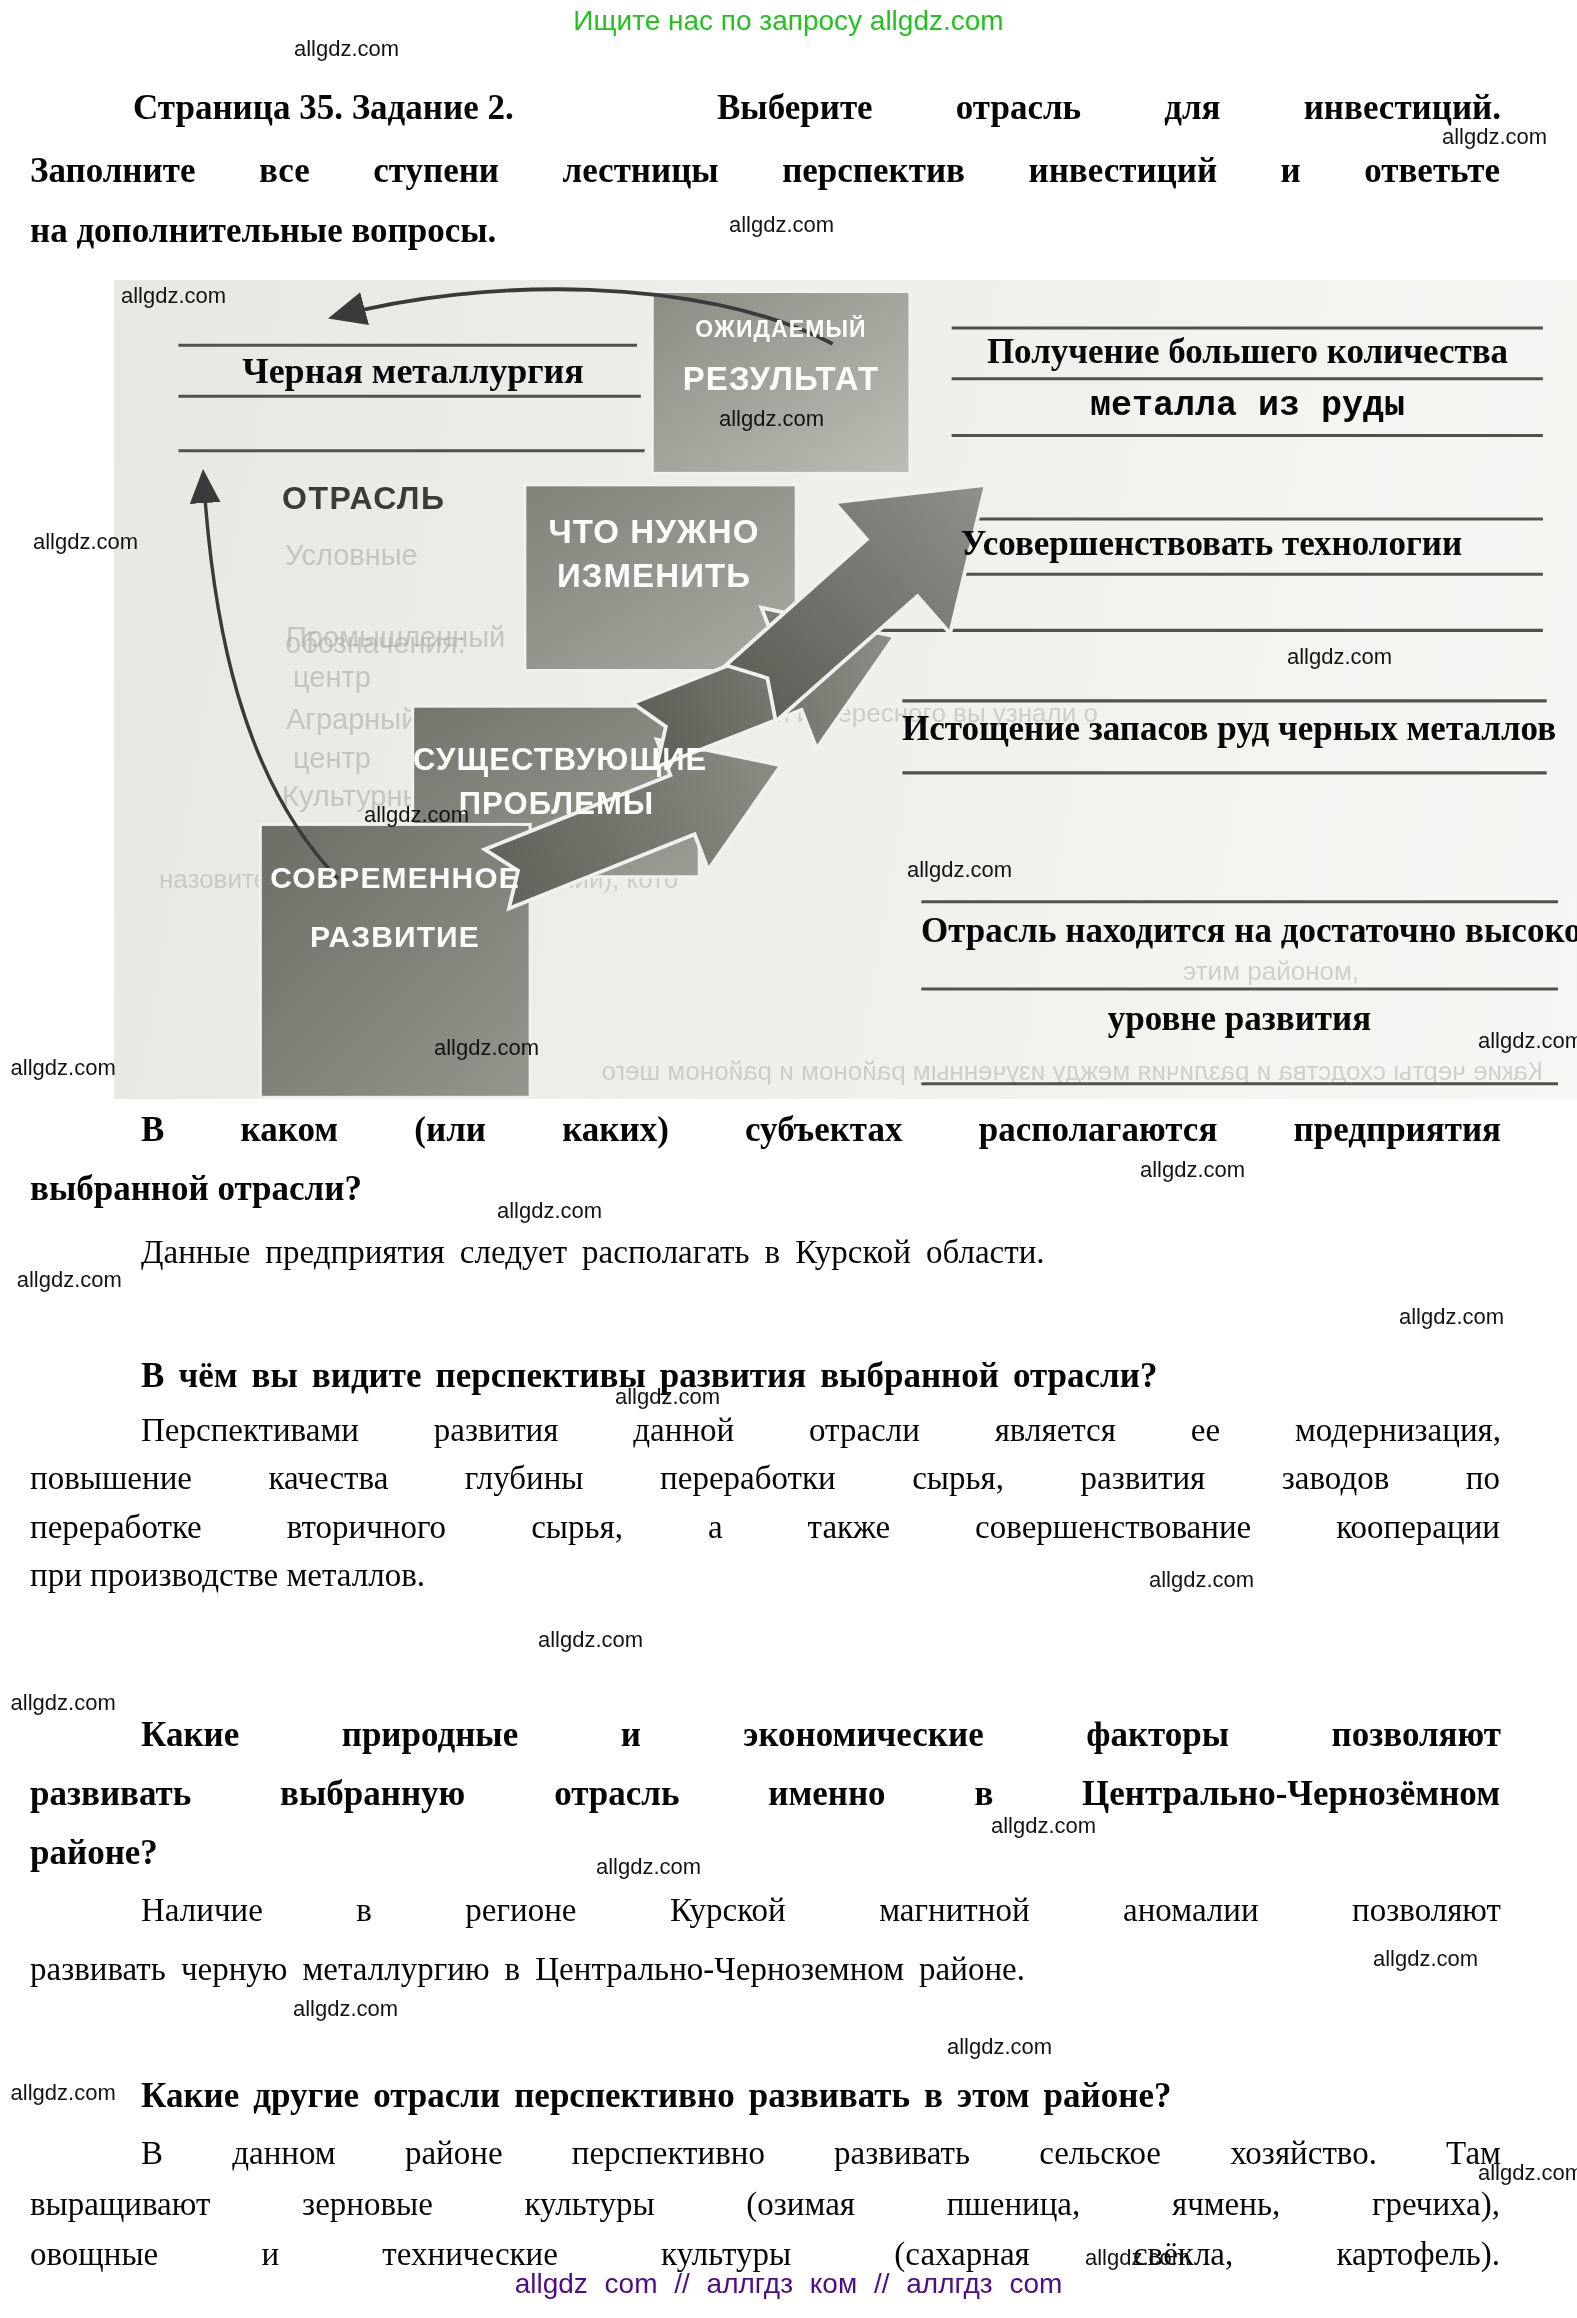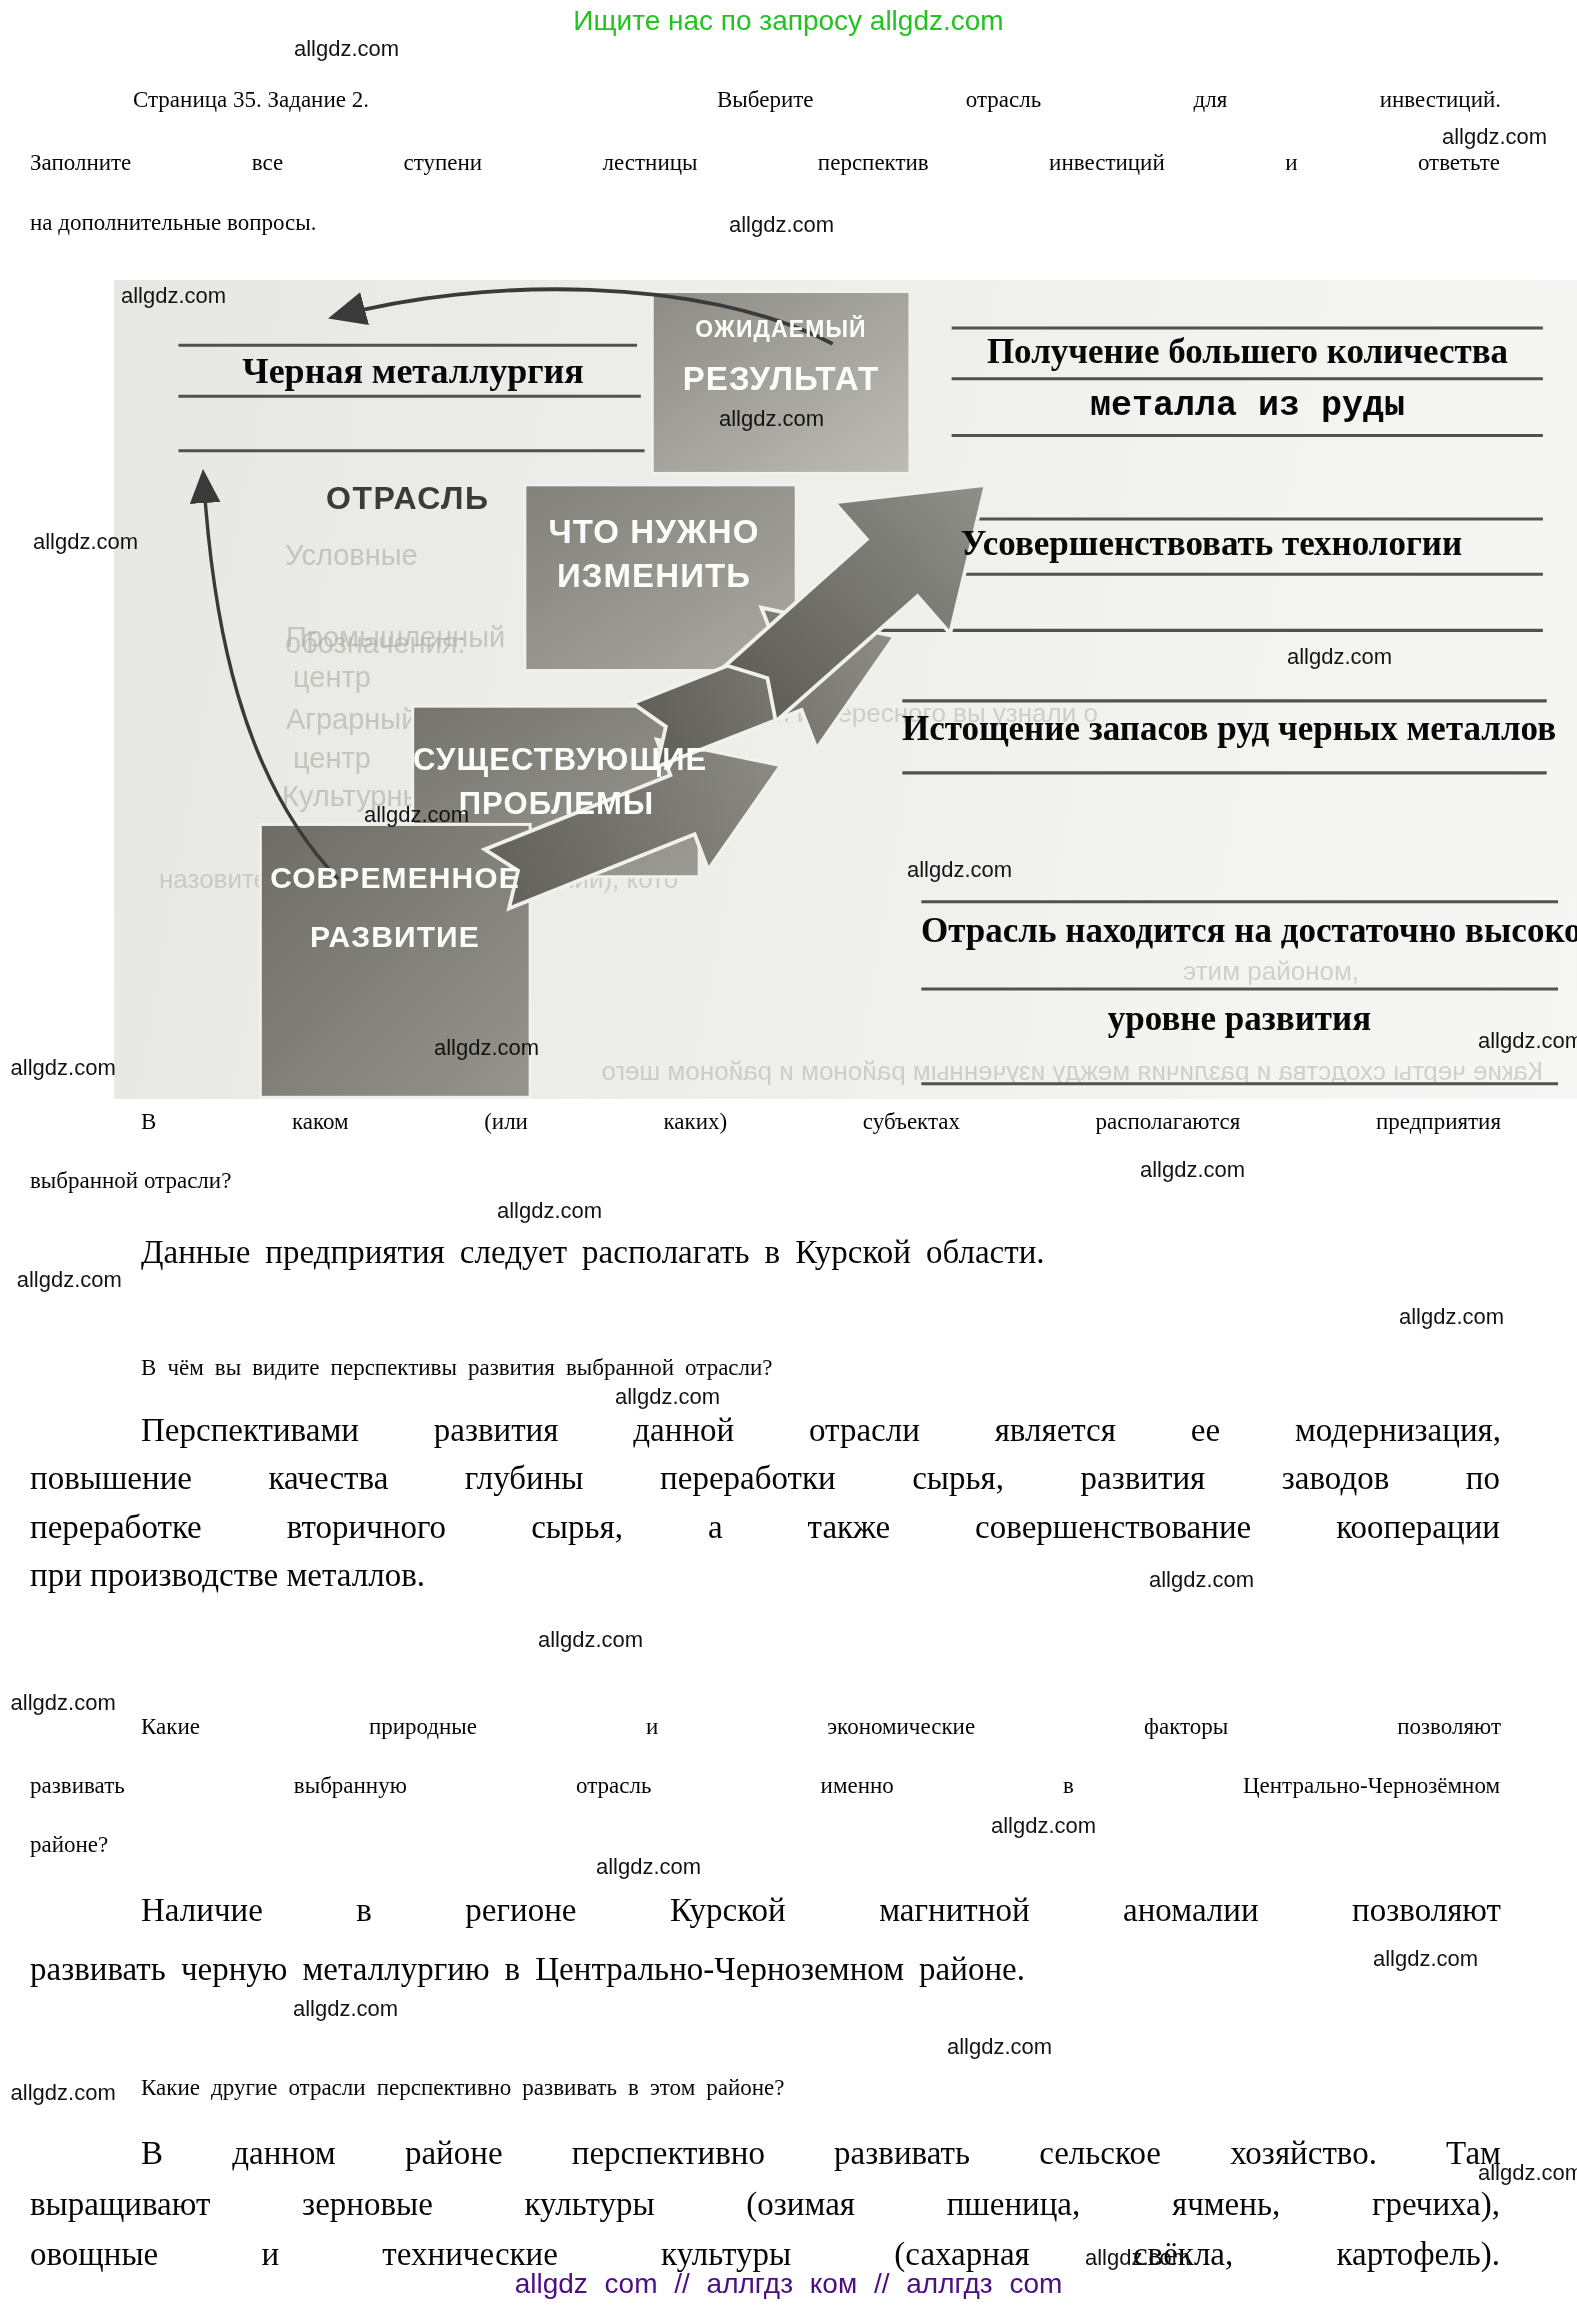--- a/index.html
+++ b/index.html
@@ -21,21 +21,21 @@
   
   .wm{
     position:absolute;font-family:"Liberation Sans",sans-serif;font-size:22px;
     color:#131313;white-space:nowrap;z-index:7;letter-spacing:0;
   }
   
   .t{
     position:absolute;font-family:"Liberation Serif",serif;color:#060606;
     font-size:33px;line-height:1.25;white-space:normal;z-index:5;
   }
-  .b{font-weight:400;font-size:23px;}
+  .b{font-weight:700;font-size:35px;}
   .jl{text-align:justify;text-align-last:justify;}
   
   .diagram{
     position:absolute;left:114px;top:280px;width:1463px;height:819px;
     background:linear-gradient(100deg,#e7e7e3 0%,#ededea 40%,#f3f3f0 75%,#f6f6f4 100%);
     overflow:hidden;z-index:1;
   }
   .diagram svg{position:absolute;left:0;top:0;z-index:2;}
   .blbl{
     position:absolute;color:#fcfcfb;font-family:"Liberation Sans",sans-serif;
@@ -141,21 +141,21 @@
 
       <polygon id="arrow3" fill="url(#gA3)" stroke="#f0f0ed" stroke-width="5" points="521,829 766,731 784,778 880,640 716,606 734,653 489,751 533,779"></polygon>
       <polygon id="arrow2" fill="url(#gA2)" stroke="#f0f0ed" stroke-width="5" points="716,642 907,567 927,618 1030,470 854,432 874,483 684,558 728,589"></polygon>
       <polygon id="arrow1" fill="url(#gA1)" stroke="#f0f0ed" stroke-width="5" points="873,582 1060,417 1103,466 1150,270 950,293 993,342 807,508 862,525"></polygon>
 
       <path d="M 948,84 C 775,-6 485,-4 292,48" fill="none" stroke="#3a3a3a" stroke-width="5" marker-end="url(#ah)"></path>
       <path d="M 296,790 C 168,658 130,452 118,258" fill="none" stroke="#3a3a3a" stroke-width="4.5" marker-end="url(#ah)"></path>
     </svg>
 
     <div class="dans" style="left:64px;top:70px;width:470px;font-size:36px;">Черная металлургия</div>
-    <div class="axis" style="left:168px;top:200px;margin-left:44px;">ОТРАСЛЬ</div>
+    <div class="axis" style="left:168px;top:200px;">ОТРАСЛЬ</div>
 
     <div class="blbl" style="left:538px;top:36px;width:258px;font-size:23px;">ОЖИДАЕМЫЙ</div>
     <div class="blbl" style="left:538px;top:80px;width:258px;font-size:33px;">РЕЗУЛЬТАТ</div>
     <div class="blbl" style="left:411px;top:233px;width:258px;font-size:33px;">ЧТО НУЖНО</div>
     <div class="blbl" style="left:411px;top:277px;width:258px;font-size:33px;">ИЗМЕНИТЬ</div>
     <div class="blbl" style="left:299px;top:462px;width:287px;font-size:31px;">СУЩЕСТВУЮЩИЕ</div>
     <div class="blbl" style="left:299px;top:506px;width:287px;font-size:31px;">ПРОБЛЕМЫ</div>
     <div class="blbl" style="left:146px;top:581px;width:270px;font-size:30px;">СОВРЕМЕННОЕ</div>
     <div class="blbl" style="left:146px;top:640px;width:270px;font-size:30px;">РАЗВИТИЕ</div>
 

